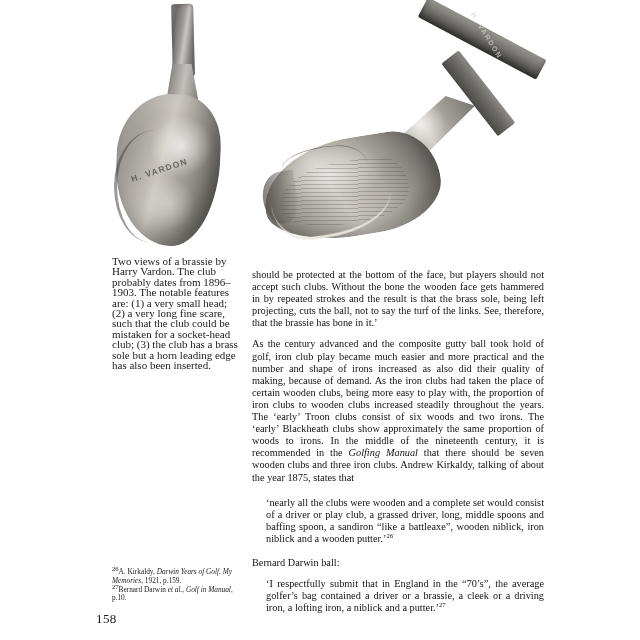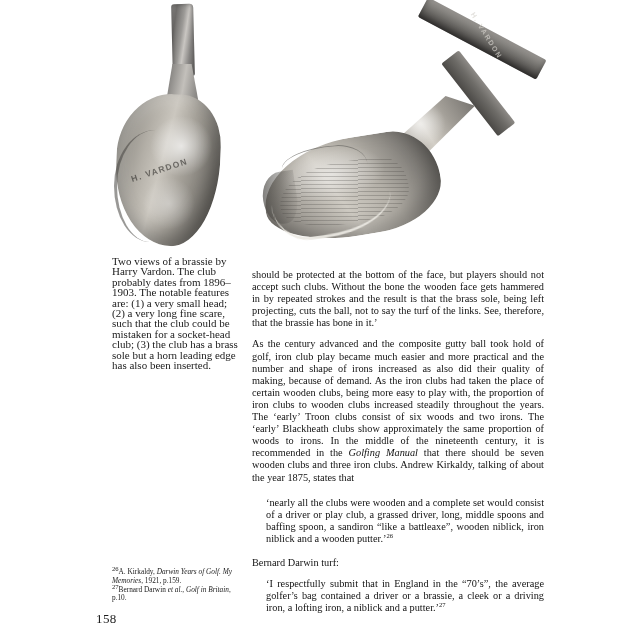--- a/index.html
+++ b/index.html
@@ -258,26 +258,26 @@
 <div class="body-col">
 
   <p class="first">should be protected at the bottom of the face, but players should not accept such clubs. Without the bone the wooden face gets hammered in by repeated strokes and the result is that the brass sole, being left projecting, cuts the ball, not to say the turf of the links. See, therefore, that the brassie has bone in it.’</p>
 
   <p><span>As the century advanced and the composite gutty ball took hold of golf, iron club play became much easier and more practical and the number and shape of irons increased as also did their quality of making, because of demand. As the iron clubs had taken the place of certain wooden clubs, being more easy to play with, the proportion of iron clubs to wooden clubs increased steadily throughout the years. The ‘early’ Troon clubs consist of six woods and two irons. The ‘early’ Blackheath clubs show approximately the same proportion of woods to irons. In the middle of the nineteenth century, it is recommended in the </span><em class="ital">Golfing Manual</em><span> that there should be seven wooden clubs and three iron clubs. Andrew Kirkaldy, talking of about the year 1875, states that</span></p>
 
   <div class="quote-block">
     <p class="quote"><span>‘nearly all the clubs were wooden and a complete set would consist of a driver or play club, a grassed driver, long, middle spoons and baffing spoon, a sandiron “like a battleaxe”, wooden niblick, iron niblick and a wooden putter.’</span><sup>26</sup></p>
   </div>
 
-  <p class="lead-in">Bernard Darwin turf:</p>
+  <p class="lead-in">Bernard Darwin ball:</p>
 
   <div>
     <p class="quote"><span>‘I respectfully submit that in England in the “70’s”, the average golfer’s bag contained a driver or a brassie, a cleek or a driving iron, a lofting iron, a niblick and a putter.’</span><sup>27</sup></p>
   </div>
 
 </div>
 
 <div class="footnotes">
   <div><sup>26</sup><span>A. Kirkaldy, </span><em class="ital">Darwin Years of Golf. My Memories</em><span>, 1921, p.159.</span></div>
-  <div><sup>27</sup><span>Bernard Darwin </span><em class="ital">et al.</em><span>, </span><em class="ital">Golf in Britain</em><span>, p.10.</span></div>
+  <div><sup>27</sup><span>Bernard Darwin </span><em class="ital">et al.</em><span>, </span><em class="ital">Golf in Manual</em><span>, p.10.</span></div>
 </div>
 
 <div class="folio">158</div>
 
 </body></html>

